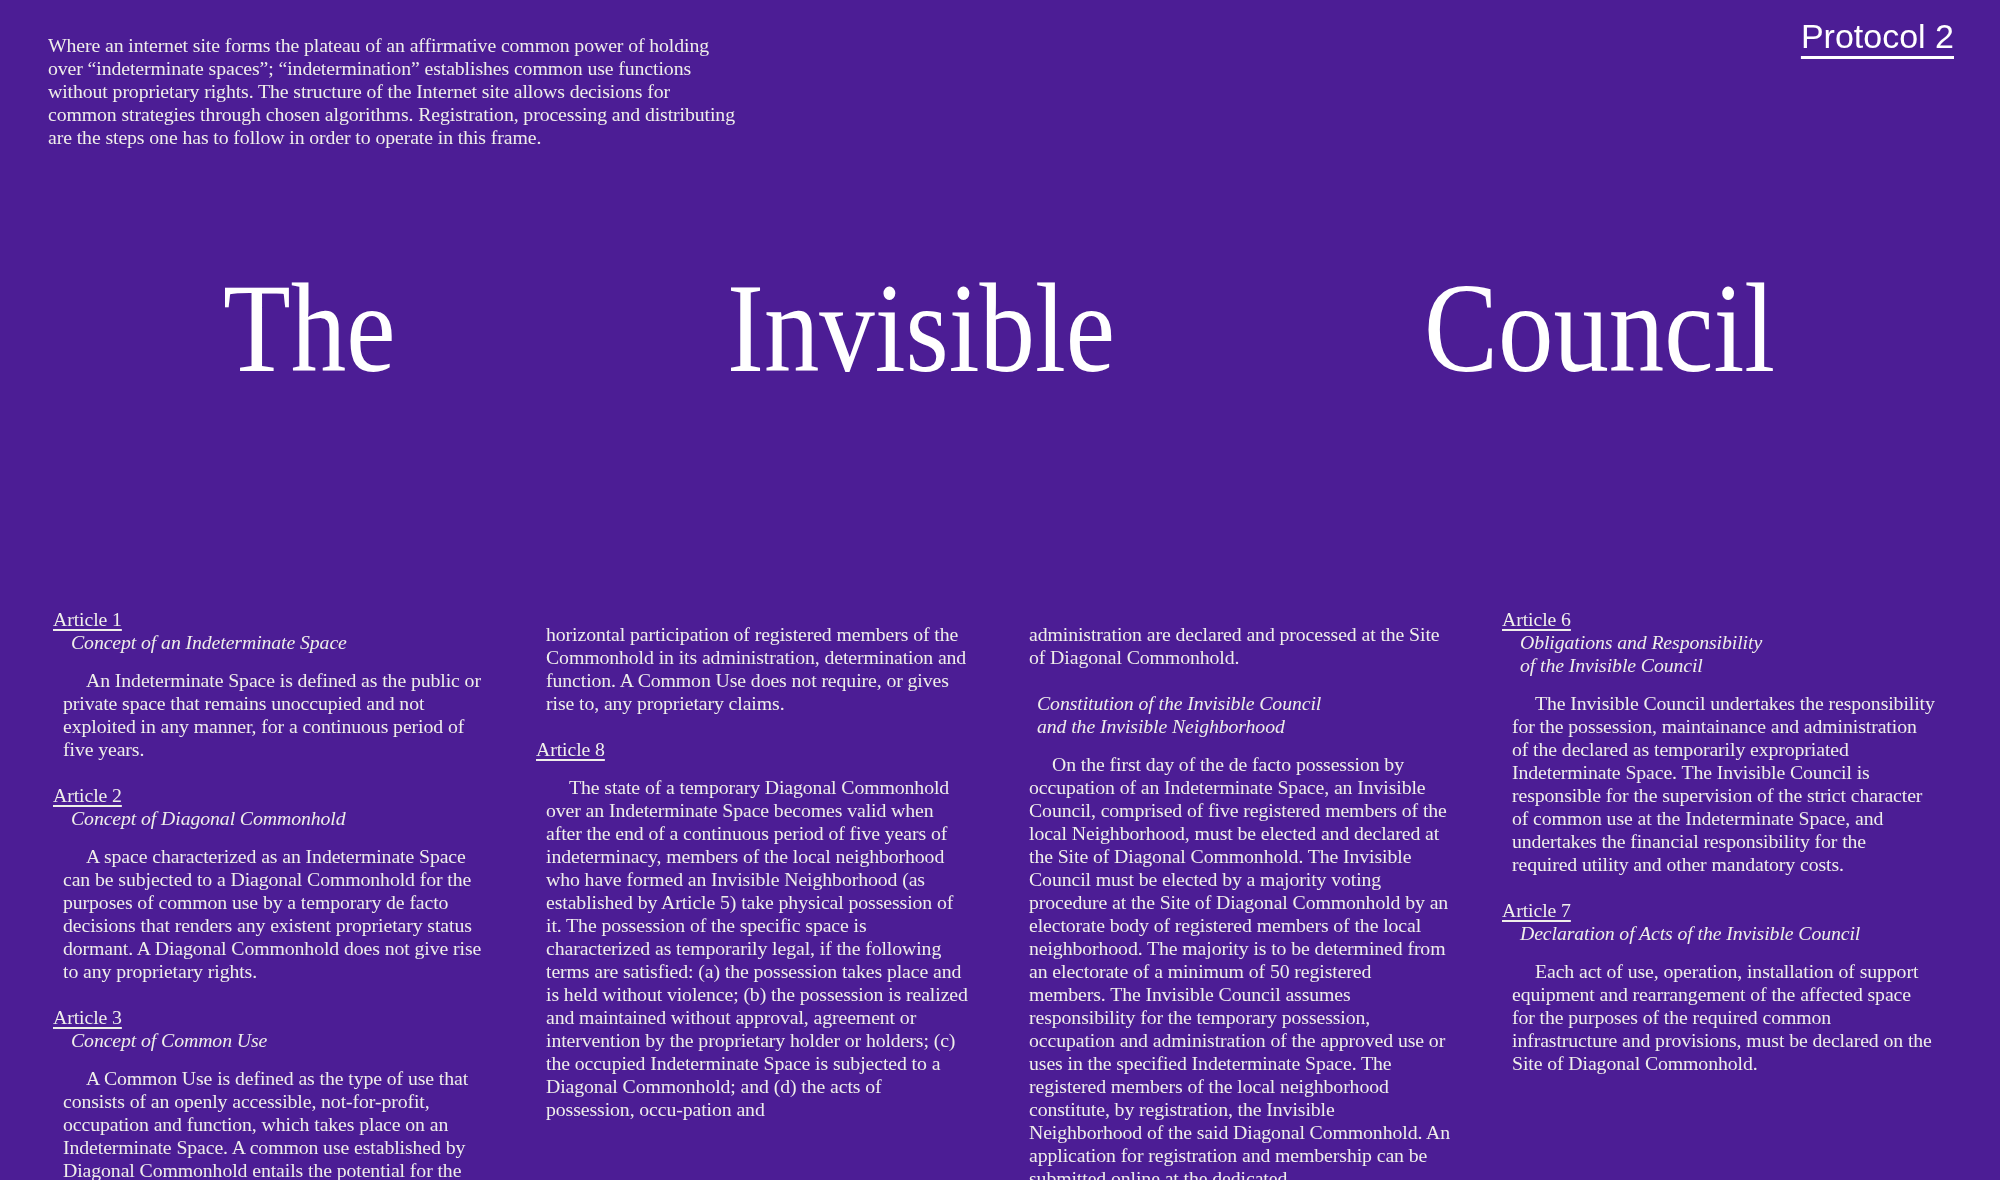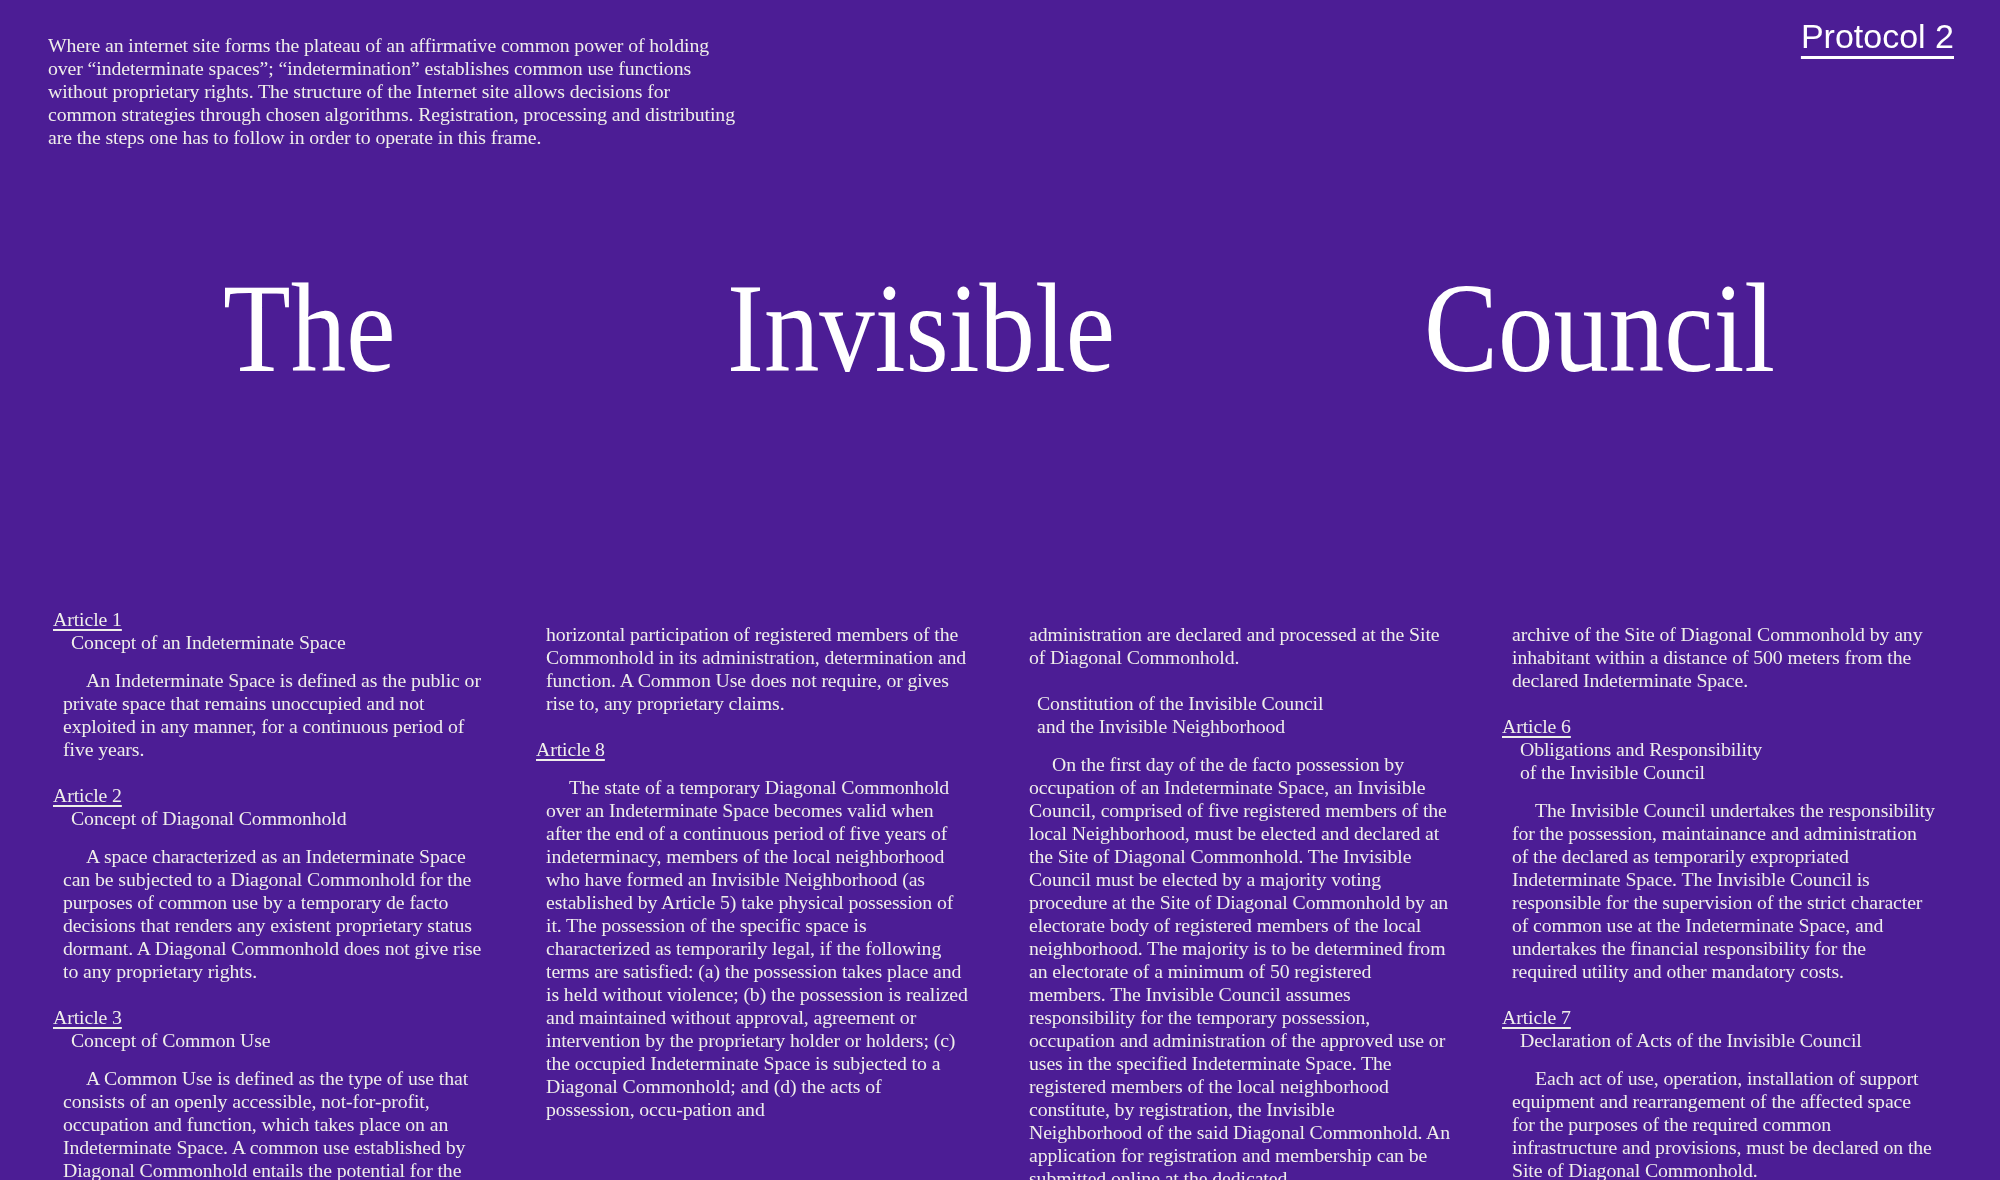--- a/index.html
+++ b/index.html
@@ -45,20 +45,21 @@
   }
   .block + .block { margin-top:23px; }
   .article-heading {
     margin-left:5px;
     text-decoration:underline;
     text-decoration-thickness:1.5px;
     text-underline-offset:3px;
   }
   .article-subtitle {
     margin-left:23px;
+    font-style:italic;
     white-space:pre-line;
   }
   .article-body { margin:15px; text-indent:23px; }
   .article-body.continuation { text-indent:0; }
 </style>
 </head>
 <body>
 
 <div class="page">
 
@@ -110,23 +111,20 @@
       </div>
       <div class="block">
         <div class="article-subtitle">Constitution of the Invisible Council
 and the Invisible Neighborhood</div>
         <p class="article-body">On the first day of the de facto possession by occupation of an Indeterminate Space, an Invisible Council, comprised of five registered members of the local Neighborhood, must be elected and declared at the Site of Diagonal Commonhold. The Invisible Council must be elected by a majority voting procedure at the Site of Diagonal Commonhold by an electorate body of registered members of the local neighborhood. The majority is to be determined from an electorate of a minimum of 50 registered members. The Invisible Council assumes responsibility for the temporary possession, occupation and administration of the approved use or uses in the specified Indeterminate Space. The registered members of the local neighborhood constitute, by registration, the Invisible Neighborhood of the said Diagonal Commonhold. An application for registration and membership can be submitted online at the dedicated</p>
       </div>
     </div>
 
     <div class="col">
       <div class="block">
-        <p class="article-body continuation">archive of the Site of Diagonal Commonhold by any inhabitant within a distance of 500 meters from the declared Indeterminate Space.</p>
-      </div>
-      <div class="block">
         <div class="article-heading">Article 6</div>
         <div class="article-subtitle">Obligations and Responsibility
 of the Invisible Council</div>
         <p class="article-body">The Invisible Council undertakes the responsibility for the possession, maintainance and administration of the declared as temporarily expropriated Indeterminate Space. The Invisible Council is responsible for the supervision of the strict character of common use at the Indeterminate Space, and undertakes the financial responsibility for the required utility and other mandatory costs.</p>
       </div>
       <div class="block">
         <div class="article-heading">Article 7</div>
         <div class="article-subtitle">Declaration of Acts of the Invisible Council</div>
         <p class="article-body">Each act of use, operation, installation of support equipment and rearrangement of the affected space for the purposes of the required common infrastructure and provisions, must be declared on the Site of Diagonal Commonhold.</p>
       </div>

